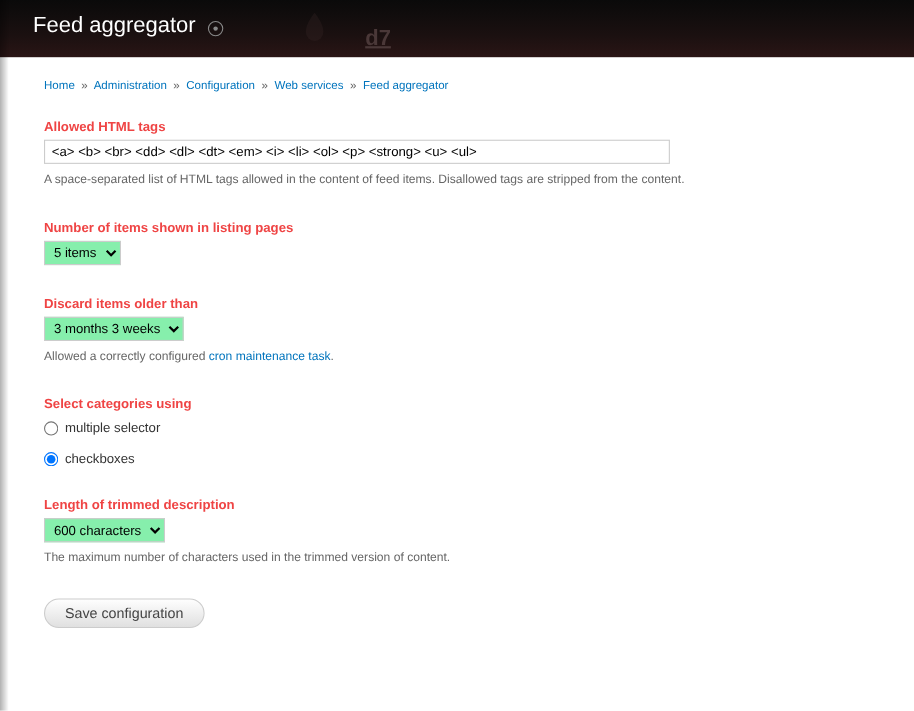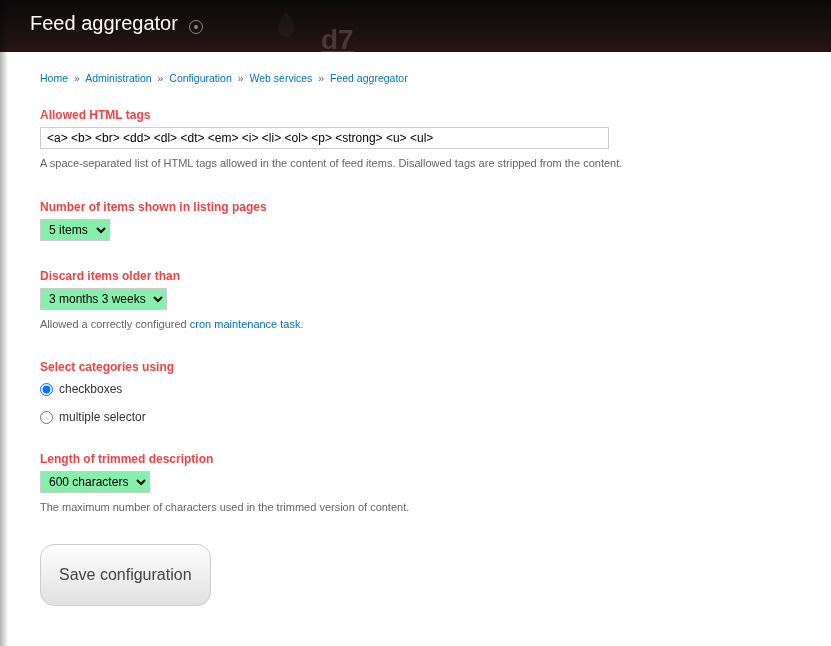--- a/index.html
+++ b/index.html
@@ -34,22 +34,22 @@
       width: 4px;
       height: 4px;
       background: #888;
       border-radius: 50%;
       top: 4px;
       left: 4px;
     }
     .header-watermark {
       position: absolute;
       color: #4a3838;
-      font-size: 28px;
-      left: 321px;
+      font-size: 20px;
+      left: 332px;
       top: 24px;
       font-weight: bold;
       text-decoration: underline;
     }
     .header-droplet {
       position: absolute;
       left: 270px;
       top: 10px;
       width: 32px;
       height: 32px;
@@ -124,23 +124,23 @@
     .radio-item label {
       color: #333;
       font-size: 12px;
       cursor: pointer;
     }
     
     .submit-btn {
       background: linear-gradient(to bottom, #fefefe, #e0e0e0);
       border: 1px solid #ccc;
       border-radius: 14px;
-      padding: 21px 18px;
+      padding: 5px 18px;
       font-family: inherit;
-      font-size: 16px;
+      font-size: 13px;
       color: #444;
       cursor: pointer;
     }
     
     .left-shadow {
       position: fixed;
       left: 0;
       top: 0;
       bottom: 0;
       width: 8px;
@@ -196,26 +196,26 @@
     </select>
     <div class="description">
       <span>Allowed a correctly configured </span><a href="#">cron maintenance task</a><span>.</span>
     </div>
   </div>
 
   <div class="form-item">
     <label class="form-label">Select categories using</label>
     <div class="radio-group">
       <div class="radio-item">
+        <input type="radio" name="cat" id="r2" style="">
+        <label for="r2">multiple selector</label>
+      </div>
+      <div class="radio-item">
         <input type="radio" name="cat" id="r1" checked="" style="">
         <label for="r1">checkboxes</label>
-      </div>
-      <div class="radio-item">
-        <input type="radio" name="cat" id="r2" style="">
-        <label for="r2">multiple selector</label>
       </div>
     </div>
   </div>
 
   <div class="form-item">
     <label class="form-label">Length of trimmed description</label>
     <select>
       <option>600 characters</option>
     </select>
     <div class="description">The maximum number of characters used in the trimmed version of content.</div>

